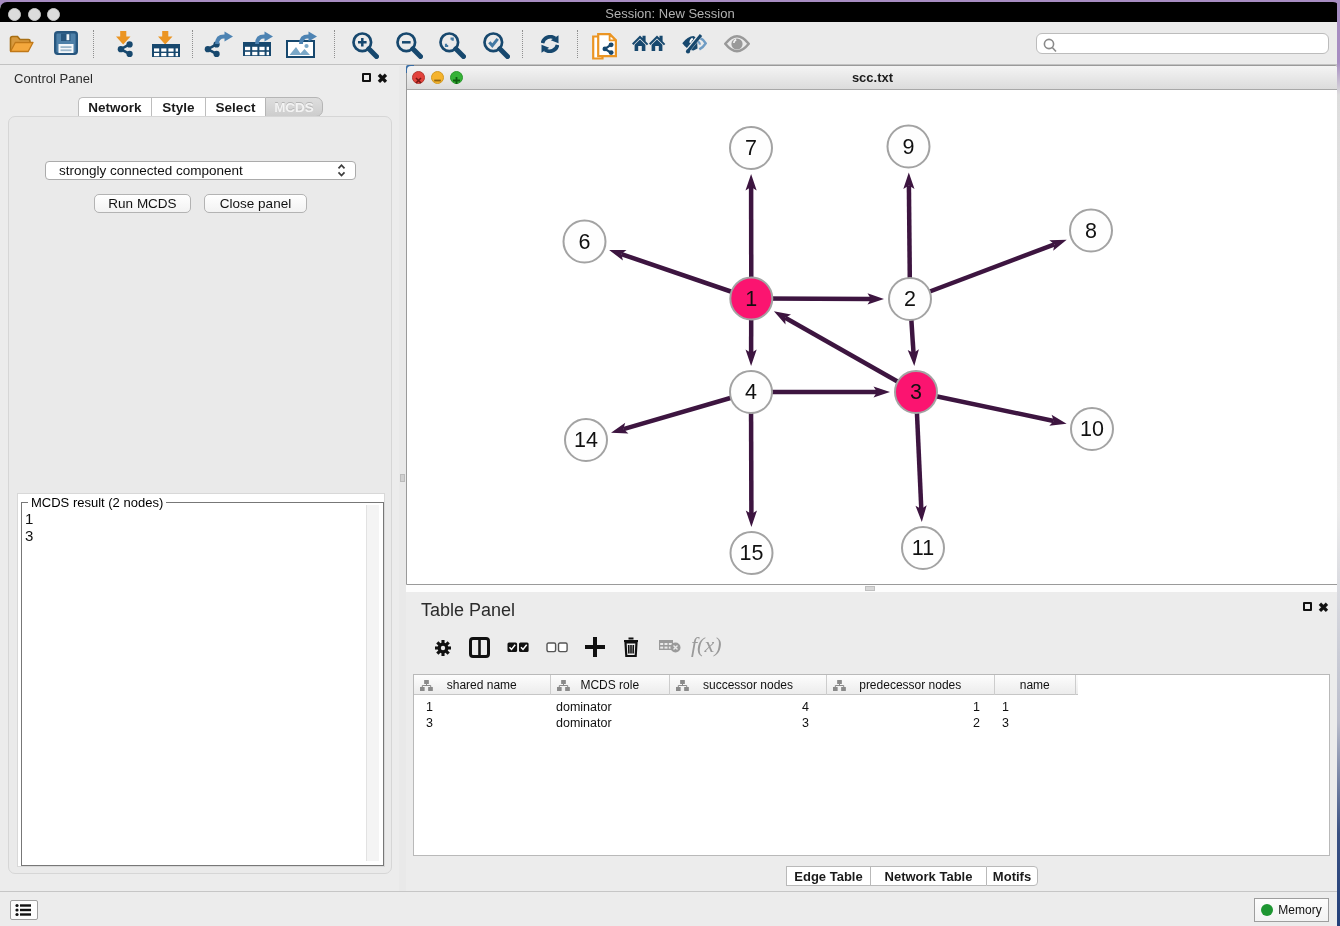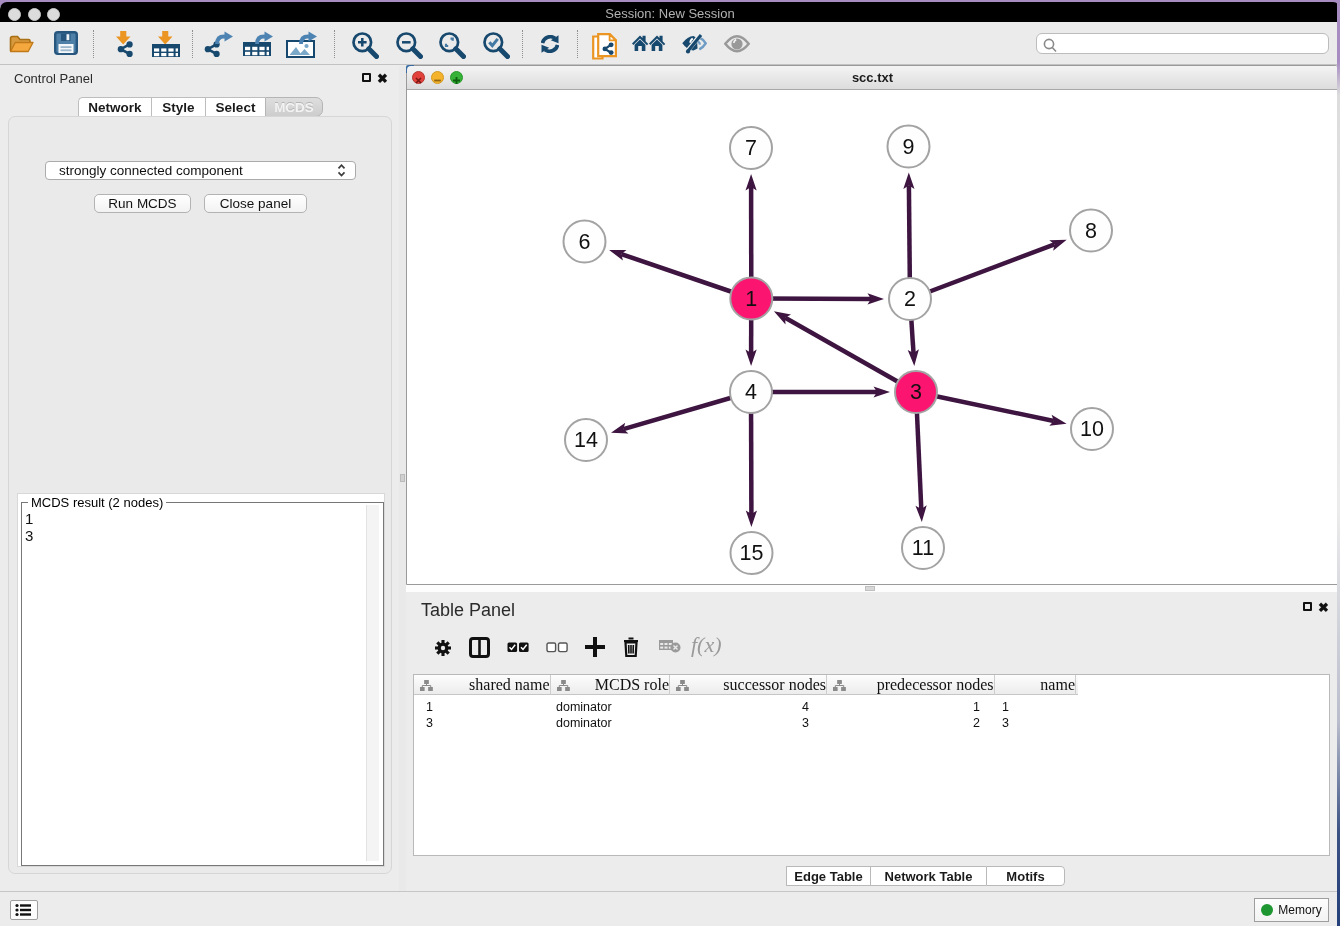--- a/index.html
+++ b/index.html
@@ -49,21 +49,21 @@
 #nettitle .txt { width:100%; text-align:center; font-size:13px; font-weight:600; color:#1c1c1c; margin-top:4px; }
 .mac { position:absolute; top:5px; width:13px; height:13px; border-radius:50%; }
 #graph { position:absolute; left:1px; top:25px; }
 
 
 #tpanel { left:406px; top:592px; width:934px; height:299px; background:#ececec; }
 #tpanel-title { position:absolute; left:15px; top:8px; font-size:18px; color:#2b2b2b; }
 #ttoolbar { position:absolute; left:7px; top:0; width:100%; height:36px;text-align:right; }
 #ttable { position:absolute; left:7px; top:82px; width:917px; height:182px; background:#fff; border:1px solid #b9b9b9; }
 #thead { position:absolute; left:0; top:0; width:664px; height:20px; background:linear-gradient(#fdfdfd,#ececec); border-bottom:1px solid #c6c6c6; }
-.thcell { position:absolute; top:0; height:20px; border-right:1px solid #cdcdcd; display:flex; align-items:center; justify-content:flex-end; font-size:16px; color:#111;font-family:Liberation Serif, serif; } .thcell svg { position:absolute; left:6px; top:5px; }
+.thcell { position:absolute; top:0; height:20px; border-right:1px solid #cdcdcd; display:flex; align-items:center; justify-content:center; font-size:12px; color:#111; } .thcell svg { position:absolute; left:6px; top:5px; }
 .trow { position:absolute; left:0; width:100%; height:16px; font-size:12.5px; color:#111; }
 .tcell { position:absolute; top:1px; }
 #ttabs { position:absolute; left:292px; top:274px; height:20px; display:flex; font-size:13px; font-weight:600; }
 .ttab { border:1px solid #b9b9b9; background:#fff; color:#1a1a1a; display:flex; align-items:center; justify-content:center; border-right:none; }
 .ttab:last-child { border-right:1px solid #b9b9b9; border-radius:0 4px 4px 0; }
 .ttab.active { background:linear-gradient(#e6e6e6,#d8d8d8); color:#c2c2c2; text-shadow:0 1px 0 #f5f5f5; border-radius:4px 0 0 4px;margin-top:41px; }
 
 
 #footer { left:0; top:891px; width:1340px; height:35px; background:#ececec; border-top:1px solid #c6c6c6; }
 #listbtn { position:absolute; left:10px; top:8px; width:28px; height:20px; background:#fcfcfc; border:1px solid #9e9e9e; border-radius:2px; }
@@ -466,21 +466,21 @@
       <span class="tcell" style="left:142px;">dominator</span>
       <span class="tcell" style="left:330px; width:65px; text-align:right;">3</span>
       <span class="tcell" style="left:500px; width:66px; text-align:right;">2</span>
       <span class="tcell" style="left:588px;">3</span>
     </div>
   </div>
   <div id="ttabs">
     <div class="ttab active" style="width:88px;">Node Table</div>
     <div class="ttab" style="width:84px;">Edge Table</div>
     <div class="ttab" style="width:116px;">Network Table</div>
-    <div class="ttab" style="width:79px;">Motifs</div>
+    <div class="ttab" style="width:52px;">Motifs</div>
   </div>
 </div>
 <div class="abs" id="footer">
   <div id="listbtn">
     <svg width="18" height="14" viewBox="0 0 18 14" style="margin:2px 0 0 4px;">
       <circle cx="2" cy="2.5" r="1.6" fill="#111"></circle>
         <rect x="5" y="1.3" width="11" height="2.4" fill="#111"></rect>
       <circle cx="2" cy="7" r="1.6" fill="#111"></circle>
         <rect x="5" y="5.8" width="11" height="2.4" fill="#111"></rect>
       <circle cx="2" cy="11.5" r="1.6" fill="#111"></circle>

